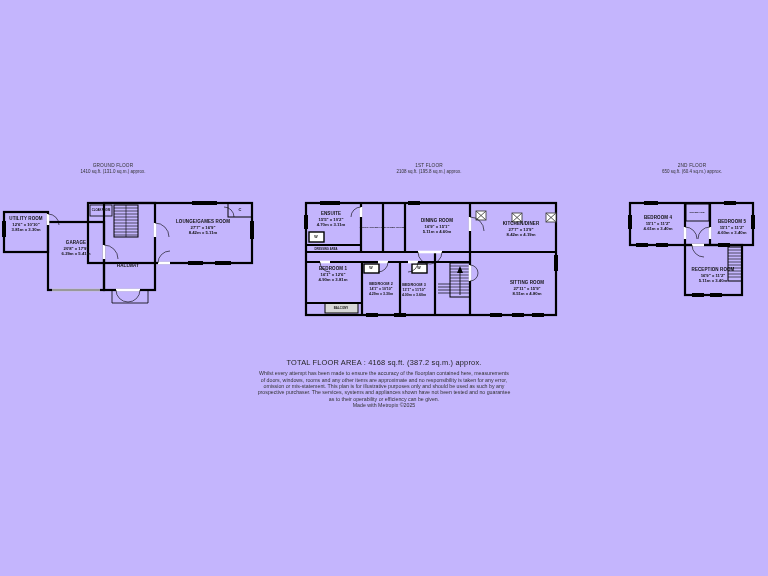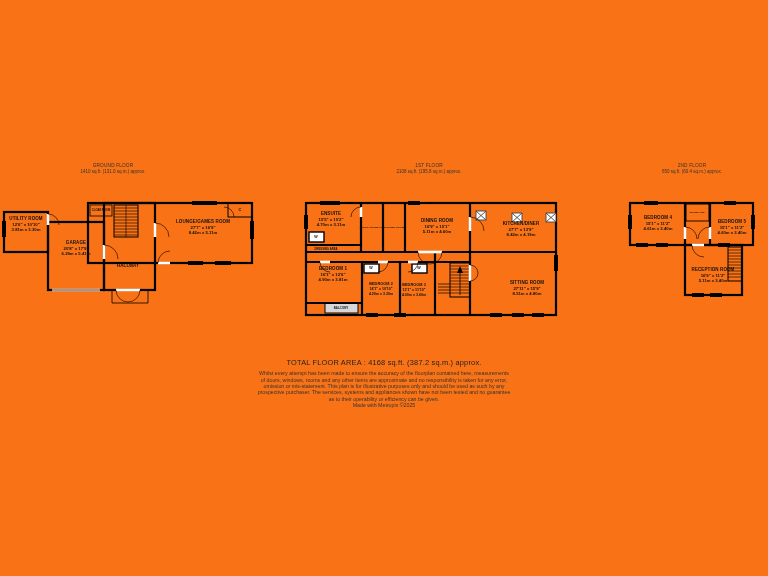--- a/index.html
+++ b/index.html
@@ -1,16 +1,16 @@
 <!DOCTYPE html>
 <html><head>
 <meta charset="utf-8">
 <style>
   html,body{margin:0;padding:0;background:#fff;}
-  .canvas{position:relative;width:768px;height:576px;background:#f97316;overflow:hidden;
+  .canvas{position:relative;width:768px;height:576px;background:#c4b5fd;overflow:hidden;
           font-family:"Liberation Sans", sans-serif;color:#111;}
   svg{position:absolute;overflow:visible;}
   
   .fh{position:absolute;text-align:center;white-space:nowrap;color:#333;
       transform:translate(-50%,0) scale(.5);transform-origin:50% 0;line-height:1.35;}
   .fh .t{display:block;font-size:9.5px;letter-spacing:.3px;}
   .fh .a{display:block;font-size:9px;}
   
   .rl{position:absolute;text-align:center;white-space:nowrap;color:#111;
       transform:translate(-50%,-50%) scale(var(--s,.5));line-height:1.3;}

